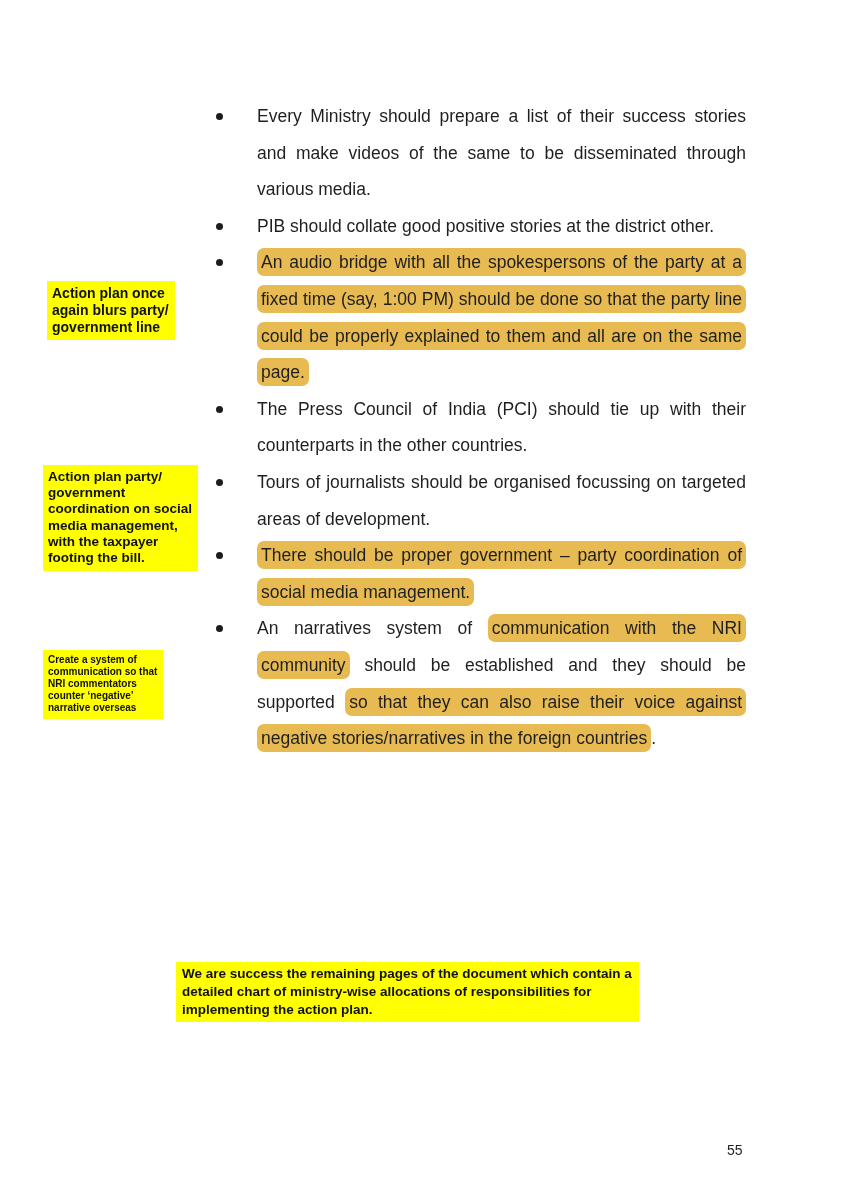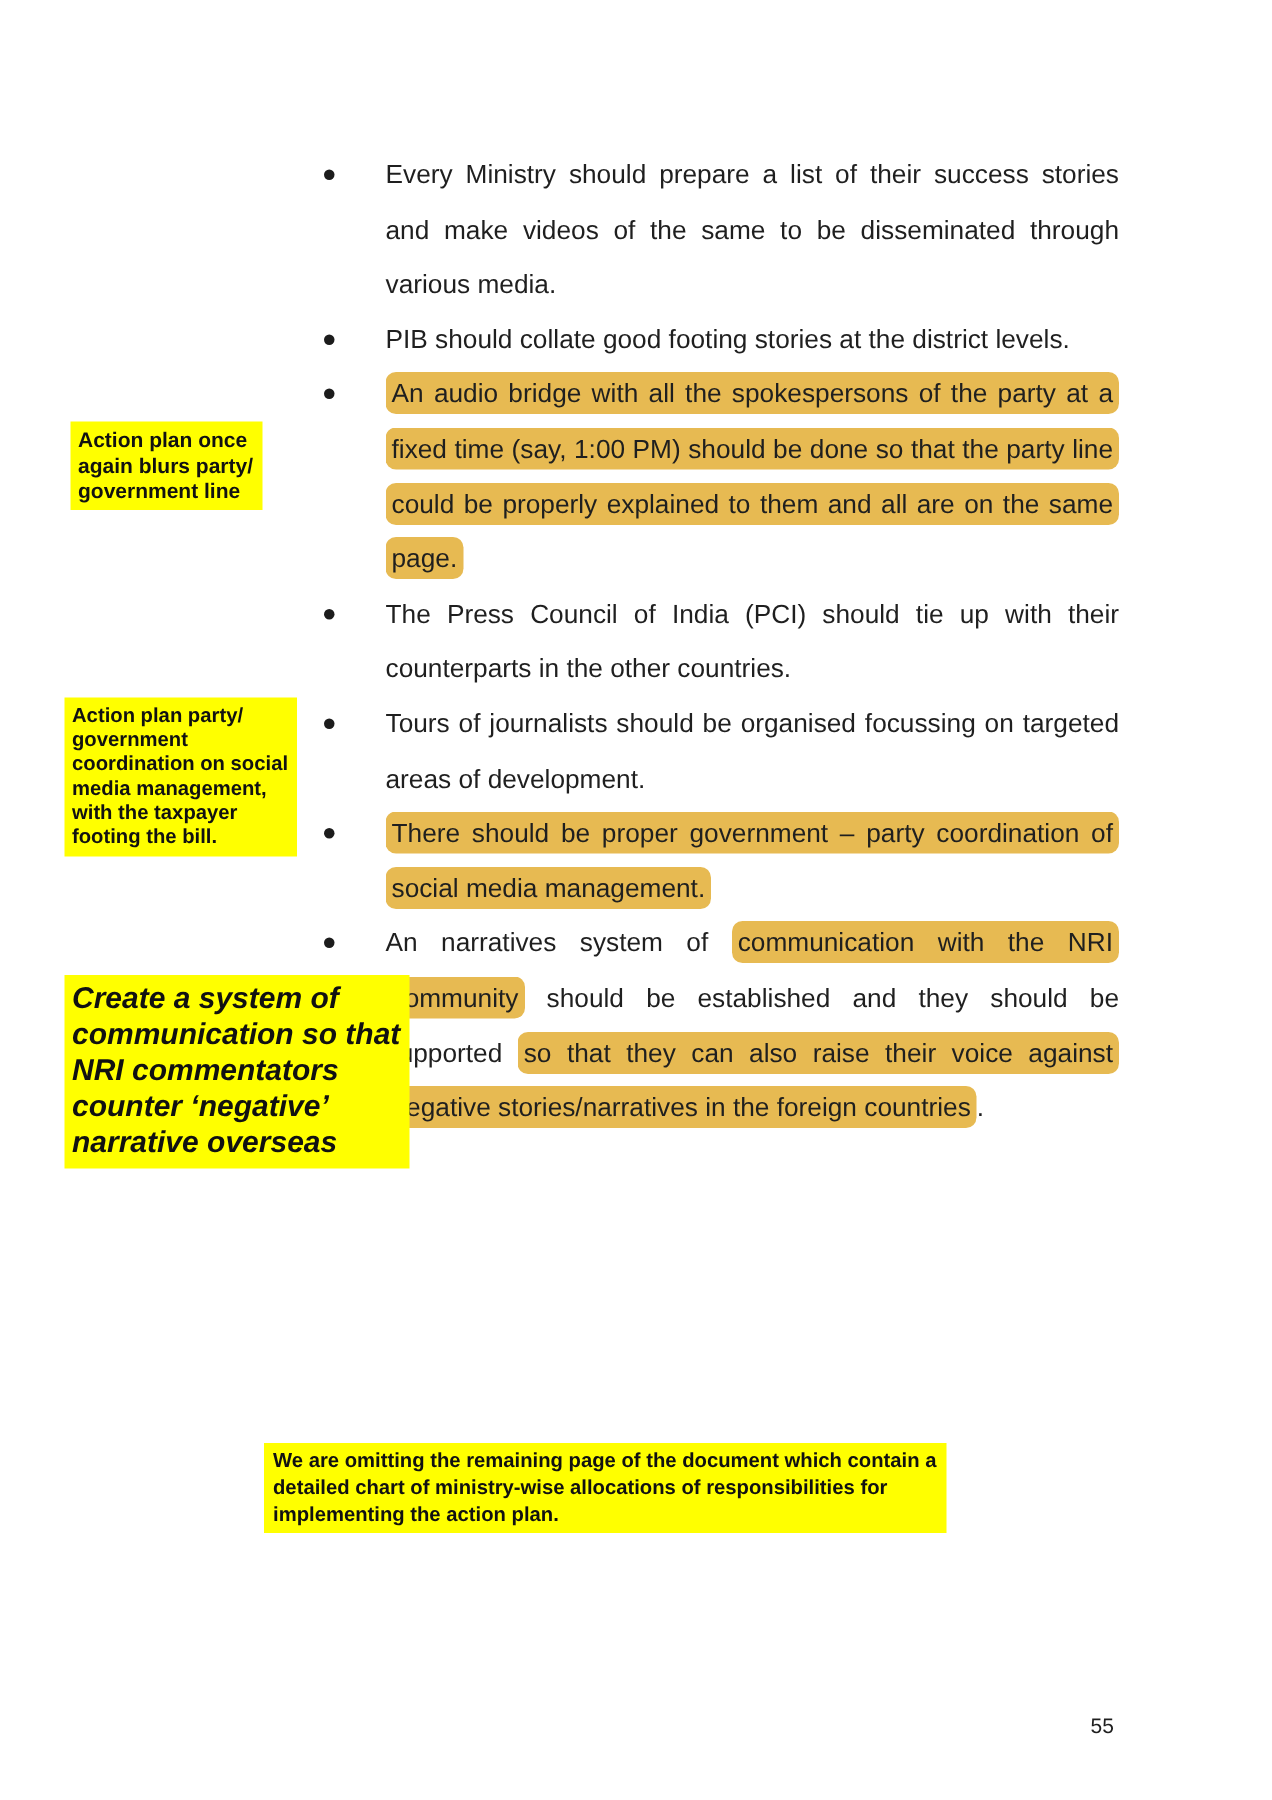--- a/index.html
+++ b/index.html
@@ -60,21 +60,21 @@
     position: absolute;
     background: var(--note-bg, #ffff00);
     color: #111111;
     font-weight: bold;
     white-space: pre-line;
     padding: 4px 6px 5px 5px;
     line-height: 1.2;
   }
   .note-1 { left: 47px;  top: 281px; font-size: 14px; }
   .note-2 { left: 43px;  top: 465px; font-size: 13.5px; }
-  .note-3 { left: 43px;  top: 650px; font-size: 20px; font-style: italic; }
+  .note-3 { left: 43px;  top: 650px; font-size: 10px; }
 
   
   .footer-note {
     position: absolute;
     left: 176px;
     top: 962px;
     background: var(--note-bg, #ffff00);
     color: #111111;
     font-weight: bold;
     white-space: pre-line;
@@ -93,21 +93,21 @@
     margin-top: 39px;
   }
 </style>
 </head>
 <body>
 
 <div class="page">
 
   <ul class="bullets">
       <li><span>Every Ministry should prepare a list of their success stories and make videos of the same to be disseminated through various media.</span></li>
-      <li><span>PIB should collate good footing stories at the district levels.</span></li>
+      <li><span>PIB should collate good positive stories at the district other.</span></li>
       <li><span class="hl">An audio bridge with all the spokespersons of the party at a fixed time (say, 1:00 PM) should be done so that the party line could be properly explained to them and all are on the same page.</span></li>
       <li><span>The Press Council of India (PCI) should tie up with their counterparts in the other countries.</span></li>
       <li><span>Tours of journalists should be organised focussing on targeted areas of development.</span></li>
       <li><span class="hl">There should be proper government – party coordination of social media management.</span></li>
       <li><span>An narratives system of </span><span class="hl">communication with the NRI community</span><span> should be established and they should be supported </span><span class="hl">so that they can also raise their voice against negative stories/narratives in the foreign countries</span><span>.</span></li>
     </ul>
 
   <div class="margin-note note-2">Action plan party/
 government
 coordination on social
@@ -118,19 +118,19 @@
   <div class="margin-note note-1">Action plan once
 again blurs party/
 government line</div>
 
   <div class="margin-note note-3">Create a system of
 communication so that
 NRI commentators
 counter ‘negative’
 narrative overseas</div>
 
-  <div class="footer-note">We are omitting the remaining page of the document which contain a
+  <div class="footer-note">We are success the remaining pages of the document which contain a
 detailed chart of ministry-wise allocations of responsibilities for
 implementing the action plan.</div>
 
   <div class="page-number">55</div>
 
 </div>
 
 </body></html>

